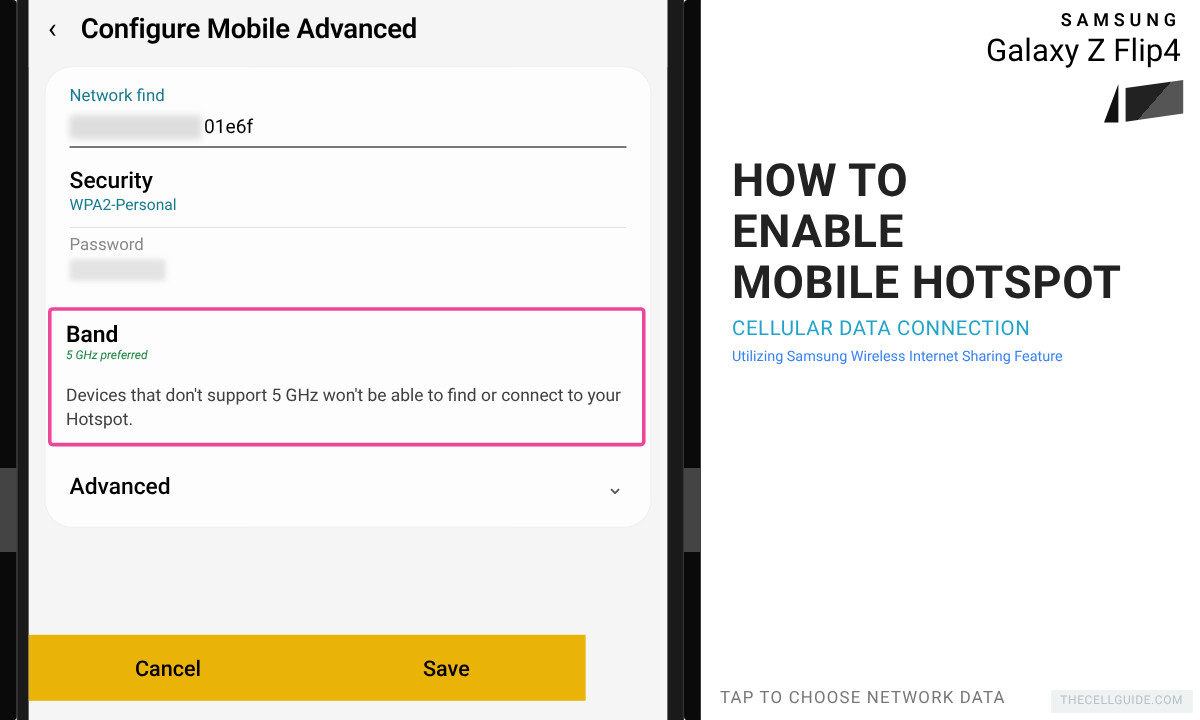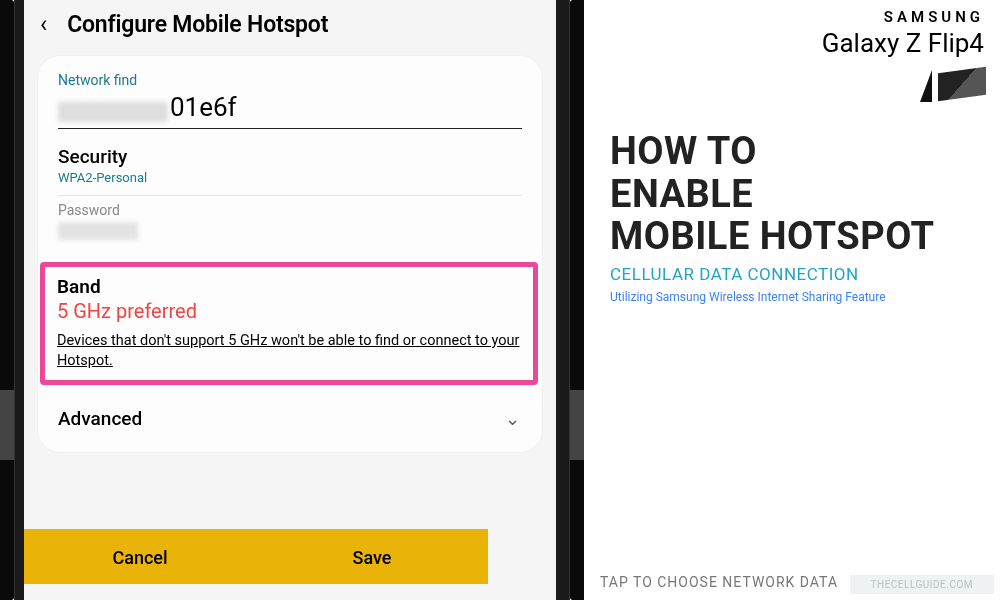--- a/index.html
+++ b/index.html
@@ -26,26 +26,26 @@
   
   .card { margin: 0 14px 0 14px; background: #fdfdfd; border-radius: 22px; padding: 10px 20px 6px 20px; box-shadow: 0 0 0 1px rgba(0,0,0,0.02); }
   .field-label { font-size: 14px; color: #1a7a8c; margin-top: 6px; }
   .field-label.gray { color: #888; }
   .text-input { display: block; width: 100%; border: none; border-bottom: 1.5px solid #222; background: transparent; font-size: 20px; padding: 4px 0 6px 0; outline: none; margin-bottom: 16px; }
   .sec-head { font-size: 19px; font-weight: 500; margin-top: 10px; }
   .sec-val { font-size: 13px; color: #1a7a8c; margin-top: 2px; margin-bottom: 10px; }
   .divider { border: none; border-top: 1px solid #e5e5e5; margin: 6px 0; }
   .pw-blur { display: inline-block; width: 80px; height: 18px; background: #e3e3e3; filter: blur(2px); border-radius: 2px; margin: 4px 0 10px 0; }
   .blur-part { display:inline-block; width:110px; height:20px; background:#ddd; filter: blur(2.5px); vertical-align: bottom; margin-right: 2px; border-radius:2px;}
-  .net-suffix { font-size: 26px; }
+  .net-suffix { font-size: 16px; }
 
-  .band-block { position: relative; border: 5px solid #ec4899; border-radius: 4px; padding: 8px 12px 10px 12px; margin: 8px -16px 8px -18px; }
+  .band-block { position: relative; border: 3px solid #ec4899; border-radius: 4px; padding: 8px 12px 10px 12px; margin: 8px -16px 8px -18px; }
   .band-title { font-size: 19px; font-weight: 600; }
-  .band-val { font-size: 20px; color: #ef4444; margin-top: 1px; }
-  .band-desc { font-size: 14.5px; color: #000000; margin-top: 8px; line-height: 1.35; text-decoration: underline; }
+  .band-val { font-size: 10px; color: #15803d; margin-top: 1px; font-style: italic; }
+  .band-desc { font-size: 14.5px; color: #404040; margin-top: 18px; line-height: 1.35; }
 
   .adv-row { display: flex; align-items: center; justify-content: space-between; padding: 14px 2px 16px 0; }
   .adv-row .lbl { font-size: 19px; font-weight: 500; }
   .adv-row .chev { font-size: 18px; color: #555; }
 
   
   .btnbar { position: absolute; left: 24px; bottom: 16px; width: 464px; display: flex; background: #eab308; }
   .btnbar .btn { flex: 1; text-align: center; padding: 18px 0 16px 0; font-size: 18px; font-weight: 500; cursor: pointer; }
 
   
@@ -54,39 +54,39 @@
   .model { text-align: right; font-size: 26px; font-weight: 400; padding-right: 8px; margin-top: 2px; }
   .deco { display: flex; justify-content: flex-end; gap: 6px; margin: 12px 6px 0 0; }
   .tri { width: 0; height: 0; border-left: 12px solid transparent; border-right: 0 solid transparent; border-bottom: 32px solid #111; }
   .flip { width: 48px; height: 28px; background: linear-gradient(135deg,#222 50%,#555 50%); transform: skewY(-8deg); }
   .headline { font-size: 38px; font-weight: 700; letter-spacing: 0.5px; line-height: 1.12; margin-top: 28px; color: #222; }
   .headline .line { display:block; }
   .sub1 { font-size: 17px; color: #23a3c7; letter-spacing: 0.5px; margin-top: 6px; font-weight: 400; }
   .sub2 { font-size: 12px; color: #3b82f6; margin-top: 6px; }
 
   .caption { position: absolute; left: 600px; bottom: 10px; font-size: 14px; letter-spacing: 1px; color: #777; }
-  .watermark { position: absolute; right: 6px; bottom: 6px; font-size: 10px; color: #b7c2c6; background: #eef2f3; padding: 4px 21px; letter-spacing: 0.5px; }
+  .watermark { position: absolute; right: 6px; bottom: 6px; font-size: 10px; color: #b7c2c6; background: #eef2f3; padding: 4px 8px; letter-spacing: 0.5px; }
 </style>
 </head>
 <body>
 
 <div class="stage">
 
   <div class="rail left-outer"></div>
   <div class="rail left-inner"></div>
   <div class="hinge"></div>
   <div class="rail right-inner"></div>
   <div class="rail right-outer"></div>
   <div class="hinge r"></div>
 
   <div class="screen">
 
     <div class="header">
       <span class="back">‹</span>
-      <span class="title">Configure Mobile Hotspot</span>
+      <span class="title">Configure Mobile Advanced</span>
     </div>
 
     <div class="card">
 
       <div class="field-label">Network find</div>
       <div class="text-input">
         <span class="blur-part"></span><span class="net-suffix">01e6f</span>
       </div>
 
       <div class="sec-head">Security</div>

